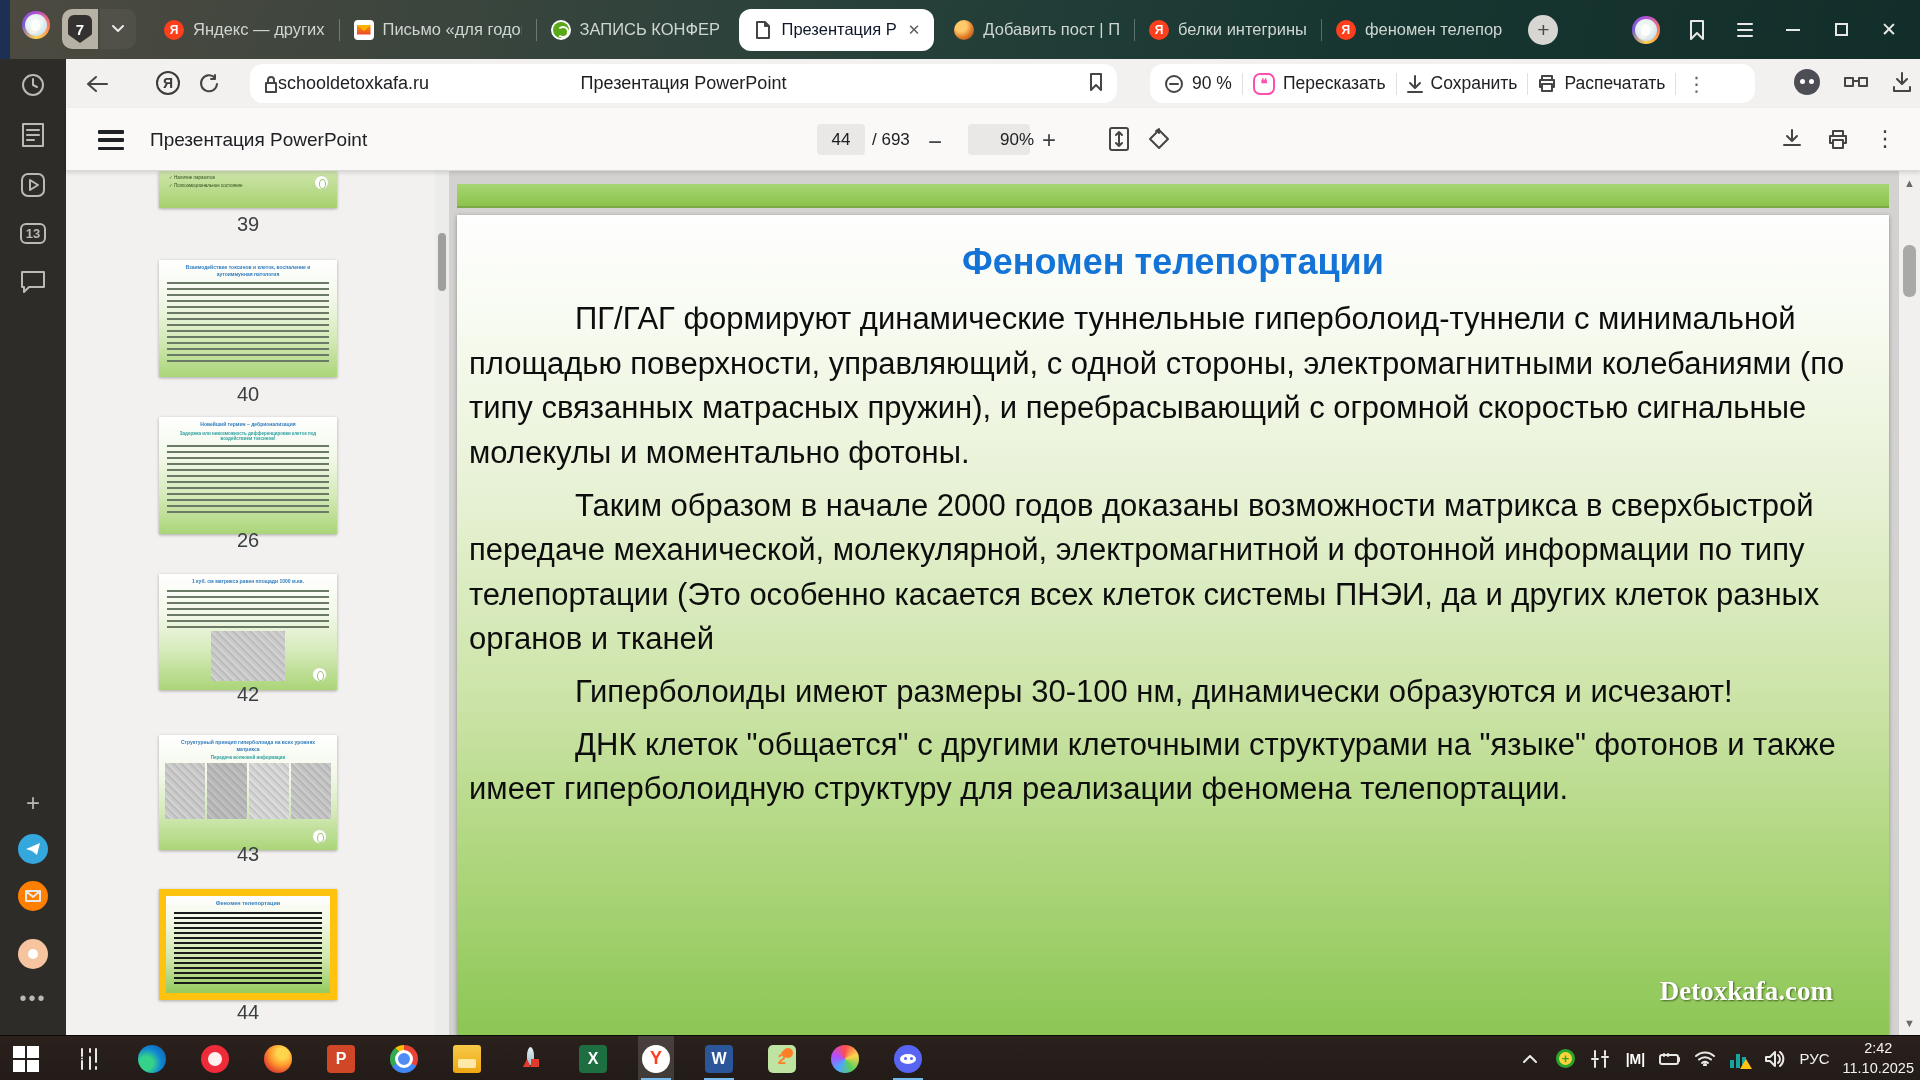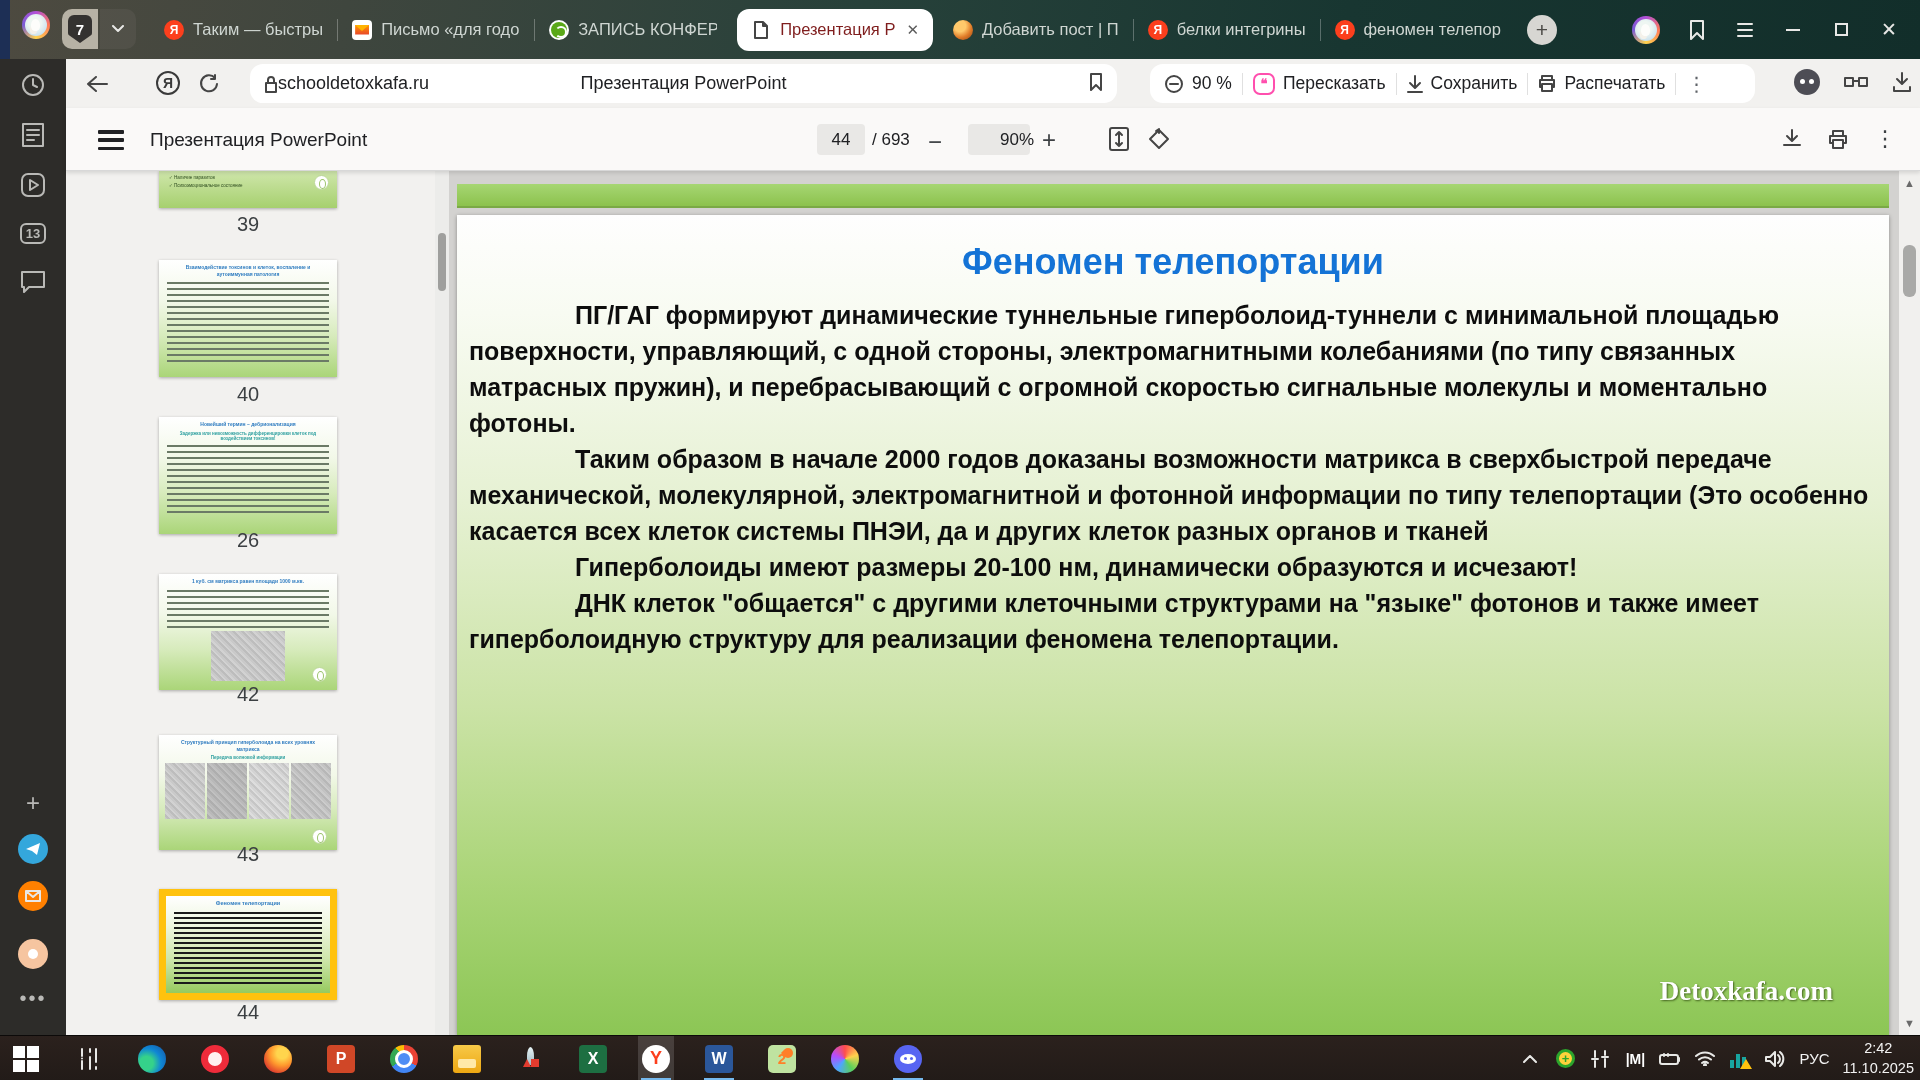--- a/index.html
+++ b/index.html
@@ -16,21 +16,21 @@
   .avatar .av-core { width:22px; height:22px; border-radius:50%; background:radial-gradient(circle at 45% 40%, #eef6f2 0 35%, #cfe4ef 70%, #9fc4d8 100%); position:relative; }
   .avatar .av-core:after { content:""; position:absolute; left:6px; top:5px; width:9px; height:12px; border-radius:50% 50% 40% 40%; background:#fdfdfb; box-shadow:-2px 4px 0 -1px #f4f1ea; }
   .av-left { left:22px; top:11px; }
   .tab-counter { position:absolute; left:62px; top:9px; width:36px; height:40px; border-radius:10px 0 0 10px; background:#b7b2a5; display:flex; align-items:center; justify-content:center; }
   .counter-badge { width:24px; height:28px; background:#343230; color:#fff; font-size:15px; font-weight:bold; display:flex; align-items:center; justify-content:center; border-radius:6px 6px 10px 10px; clip-path:polygon(0 0,100% 0,100% 70%,50% 100%,0 70%); }
   .tab-chevron { position:absolute; left:100px; top:9px; width:36px; height:40px; border-radius:0 10px 10px 0; background:rgba(90,88,80,.55); display:flex; align-items:center; justify-content:center; }
   .tabs { position:absolute; left:150px; top:0; height:59px; display:flex; align-items:center; }
   .tab { height:59px; display:flex; align-items:center; gap:9px; padding:0 14px; max-width:196px; }
   .tab-label { color:#cfd6d2; font-size:16.5px; white-space:nowrap; overflow:hidden; max-width:140px; }
   .tab.active { background:#fff; height:42px; border-radius:12px; margin:0 6px; }
-  .tab.active .tab-label { color:#7f1d1d; max-width:120px;text-align:center; }
+  .tab.active .tab-label { color:#0f172a; max-width:120px;text-align:center; }
   .tab-div { width:1px; height:22px; background:rgba(255,255,255,.28); }
   .fav { width:20px; height:20px; border-radius:50%; flex:0 0 auto; display:flex; align-items:center; justify-content:center; font-weight:bold; font-size:12px; }
   .fav-yandex { background:#fc3f1d; color:#fff; }
   .fav-mail { background:#fff; border-radius:4px; position:relative; }
   .fav-mail:after { content:""; width:14px; height:10px; background:linear-gradient(#ff9500,#e8452c); clip-path:polygon(0 0,100% 0,100% 100%,0 100%); }
   .fav-mail:before { content:""; position:absolute; top:5px; width:0; height:0; border-left:7px solid transparent; border-right:7px solid transparent; border-top:6px solid #ffb300; z-index:2; }
   .fav-record { background:#fff; }
   .fav-record i { width:16px; height:16px; border-radius:50%; background:#5aa818; position:relative; display:block; }
   .fav-record i:after { content:""; position:absolute; left:4px; top:4px; width:8px; height:8px; border:2px solid #fff; border-radius:50%; border-left-color:transparent; }
   .fav-doc { background:transparent; }
@@ -95,21 +95,21 @@
   .mini-img { background:repeating-linear-gradient(45deg,#c9c9c9 0 2px,#bdbdbd 2px 4px,#d2d2d2 4px 6px); }
   .t44 { border:7px solid #ffc20e; background:linear-gradient(#ffffff 0%,#eef6df 30%,#cfe6ab 65%,#96ca5e 100%); }
   .t44 .mini-lines { background:repeating-linear-gradient(#1a1a1a 0 2px, transparent 2px 5px); }
 
   .doc-area { position:absolute; left:383px; top:0; width:1450px; height:864px; }
   .prev-strip { position:absolute; left:8px; top:13px; width:1432px; height:24px; background:linear-gradient(#a6d673,#8cc24d); border-bottom:2px solid #7aa945; }
   .slide { position:absolute; left:8px; top:44px; width:1432px; height:820px;
     background:linear-gradient(180deg,#fefefe 0%,#f8fbf2 12%,#e6f1d3 35%,#cbe3a6 60%,#a9d476 82%,#8cc655 100%);
     box-shadow:0 1px 4px rgba(0,0,0,.35); padding:26px 12px 0; }
   .slide-title { text-align:center; color:#1473d6; font-size:36px; font-weight:bold; margin-bottom:14px; }
-  .slide p { font-size:25px; font-weight:bold; color:#0d0d0d; line-height:1.44; text-indent:106px; }
+  .slide p { font-size:31px; font-weight:normal; color:#0d0d0d; line-height:1.44; text-indent:106px;margin-top:8px; }
   .slide-footer { position:absolute; right:56px; bottom:28px; font-family:"Liberation Serif", serif; font-weight:bold; font-size:27px; color:#fff; text-shadow:1px 1px 2px #44631f; }
 
   .main-scrollbar { position:absolute; right:0; top:0; width:21px; height:864px; background:#f1f0ee; }
   .sb-arrow { position:absolute; left:0; width:21px; height:24px; display:flex; align-items:center; justify-content:center; color:#6a6a6a; font-size:11px; }
   .main-thumb { position:absolute; left:4px; top:74px; width:13px; height:52px; background:#a9a9a7; border-radius:6px; }
 
   
   .taskbar { position:absolute; left:0; top:1035px; width:1920px; height:45px; background:linear-gradient(#2b211d,#221b18); border-top:1px solid #0c0a09; }
   .tb-items { position:absolute; left:8px; top:0; height:45px; display:flex; align-items:center; gap:27px; }
   .tb-item { width:36px; height:45px; display:flex; align-items:center; justify-content:center; position:relative; }
@@ -166,21 +166,21 @@
         <span class="counter-badge">7</span>
       </div>
     <div class="tab-chevron">
         <svg class="stroke-lt" width="12" height="8">
           <path d="M1 1 L6 6 L11 1"></path>
         </svg>
       </div>
     <div class="tabs">
       <div class="tab">
         <span class="fav fav-yandex">Я</span>
-        <span class="tab-label">Таким — быстры</span>
+        <span class="tab-label">Яндекс — других</span>
       </div>
       <div class="tab-div"></div>
       <div class="tab">
         <span class="fav fav-mail"></span>
         <span class="tab-label">Письмо «для годов</span>
       </div>
       <div class="tab-div"></div>
       <div class="tab">
         <span class="fav fav-record">
             <i></i>
@@ -442,21 +442,21 @@
     <div class="panel-scrollbar">
         <div class="panel-thumb"></div>
       </div>
 
     <div class="doc-area">
       <div class="prev-strip"></div>
       <div class="slide">
         <div class="slide-title">Феномен телепортации</div>
         <p>ПГ/ГАГ формируют динамические туннельные гиперболоид-туннели с минимальной площадью поверхности, управляющий, с одной стороны, электромагнитными колебаниями (по типу связанных матрасных пружин), и перебрасывающий с огромной скоростью сигнальные молекулы и моментально фотоны.</p>
         <p>Таким образом в начале 2000 годов доказаны возможности матрикса в сверхбыстрой передаче механической, молекулярной, электромагнитной и фотонной информации по типу телепортации (Это особенно касается всех клеток системы ПНЭИ, да и других клеток разных органов и тканей</p>
-        <p>Гиперболоиды имеют размеры 20-100 нм, динамически образуются и исчезают!</p>
+        <p>Гиперболоиды имеют размеры 30-100 нм, динамически образуются и исчезают!</p>
         <p>ДНК клеток "общается" с другими клеточными структурами на "языке" фотонов и также имеет гиперболоидную структуру для реализации феномена телепортации.</p>
         <div class="slide-footer">Detoxkafa.com</div>
       </div>
     </div>
 
     <div class="main-scrollbar">
       <div class="sb-arrow" style="top:0">▲</div>
       <div class="main-thumb"></div>
       <div class="sb-arrow" style="bottom:0">▼</div>
     </div>

